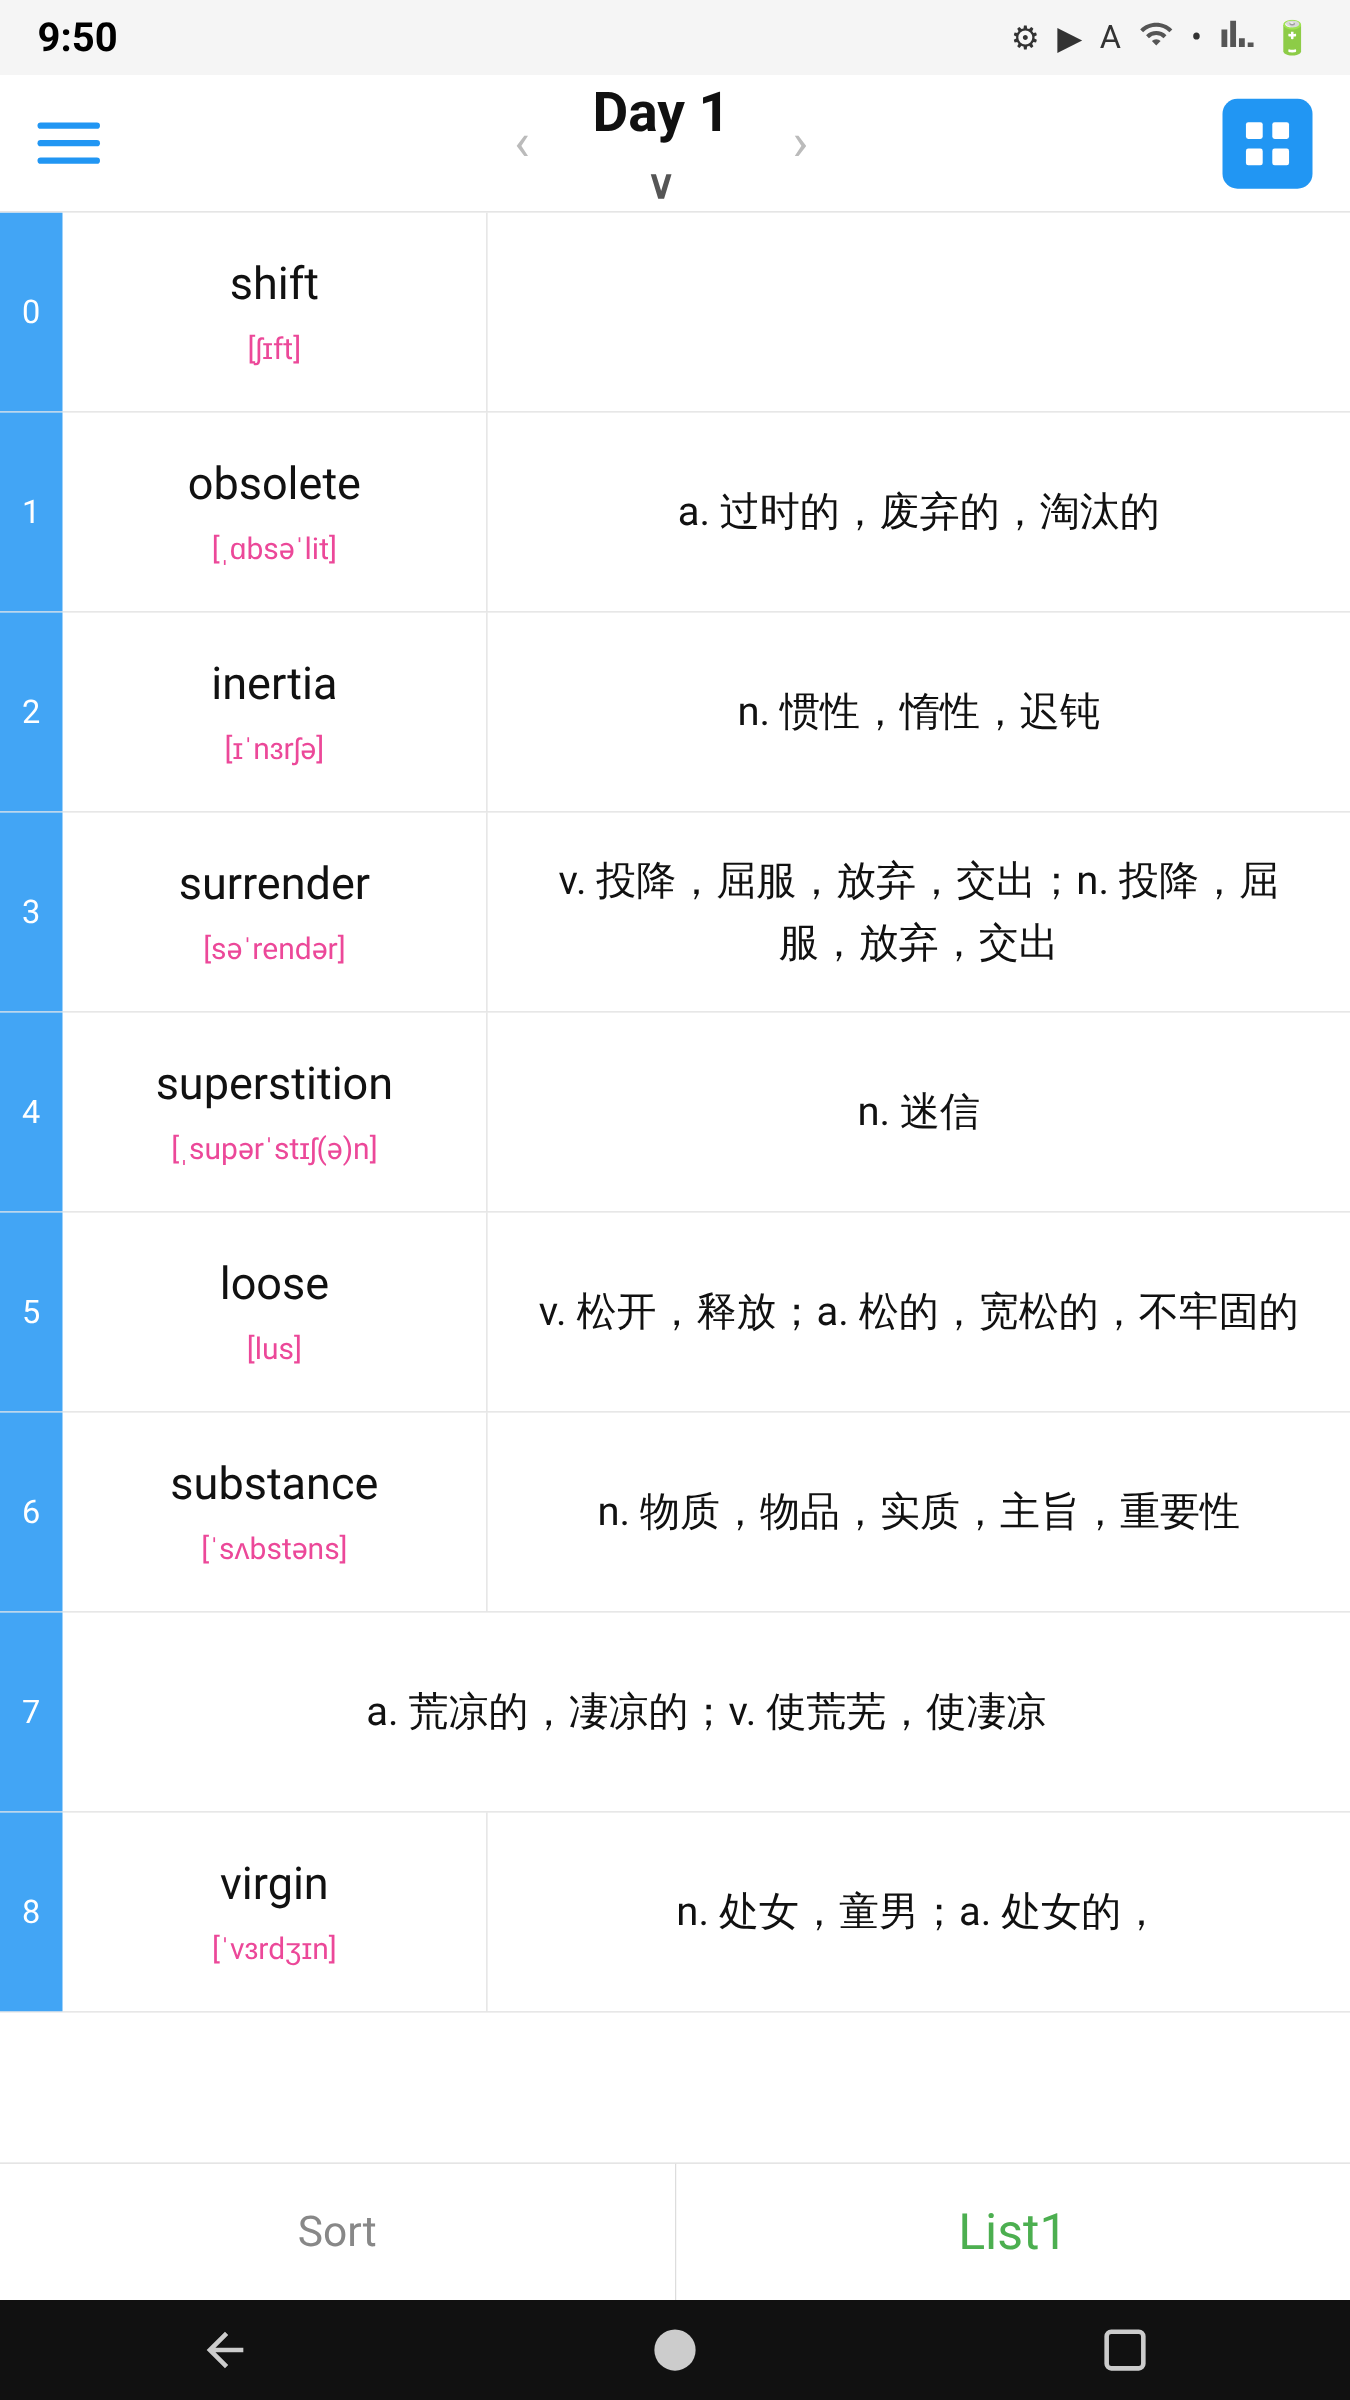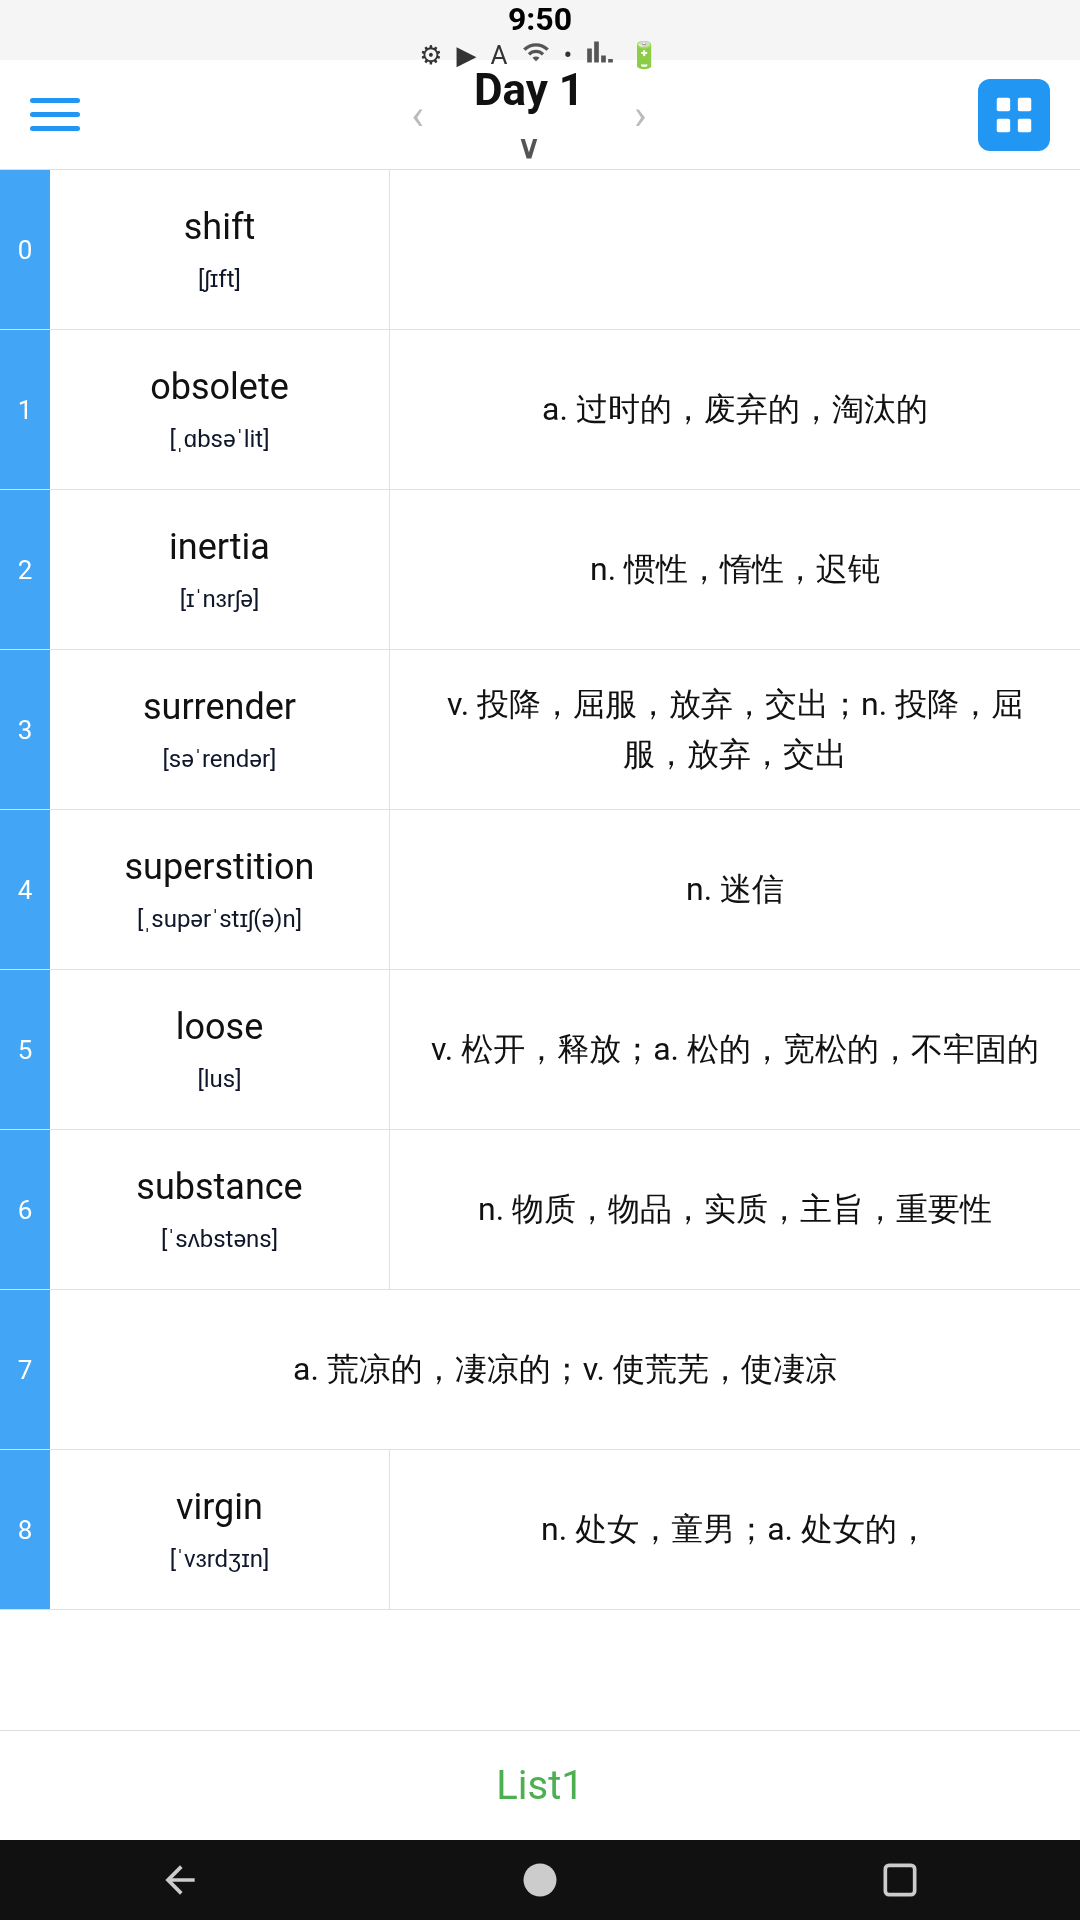--- a/index.html
+++ b/index.html
@@ -15,21 +15,20 @@
     }
 
     
     .status-bar {
       height: 60px;
       background: #f5f5f5;
       display: flex;
       align-items: center;
       justify-content: space-between;
       padding: 0 30px;
-      flex-direction: column;
     }
     .status-time {
       font-size: 32px;
       font-weight: bold;
       color: #000;
     }
     .status-icons {
       display: flex;
       align-items: center;
       gap: 14px;
@@ -139,21 +138,21 @@
       border-right: 1px solid #e0e0e0;
     }
     .word-english {
       font-size: 36px;
       color: #111;
       font-weight: 400;
       text-align: right;
     }
     .word-phonetic {
       font-size: 24px;
-      color: #0f172a;
+      color: #ec4899;
       margin-top: 17px;
       text-align: center;
     }
 
     .row-definition {
       flex: 1;
       display: flex;
       align-items: center;
       justify-content: center;
       padding: 18px 30px;
@@ -334,20 +333,21 @@
       <div class="row-index">8</div>
       <div class="row-word">
         <div class="word-english">virgin</div>
         <div class="word-phonetic">[ˈvɜrdʒɪn]</div>
       </div>
       <div class="row-definition">n. 处女，童男；a. 处女的，</div>
     </div>
   </div>
 
 <div class="bottom-tabs">
+  <div class="tab-sort">Sort</div>
   <div class="tab-list1">List1</div>
 </div>
 
 <div class="nav-bar">
   <div class="nav-btn">
     <svg width="44" height="44" viewBox="0 0 24 24">
         <path d="M20 11H7.83l5.59-5.59L12 4l-8 8 8 8 1.41-1.41L7.83 13H20v-2z"></path>
       </svg>
   </div>
   <div class="nav-btn">

